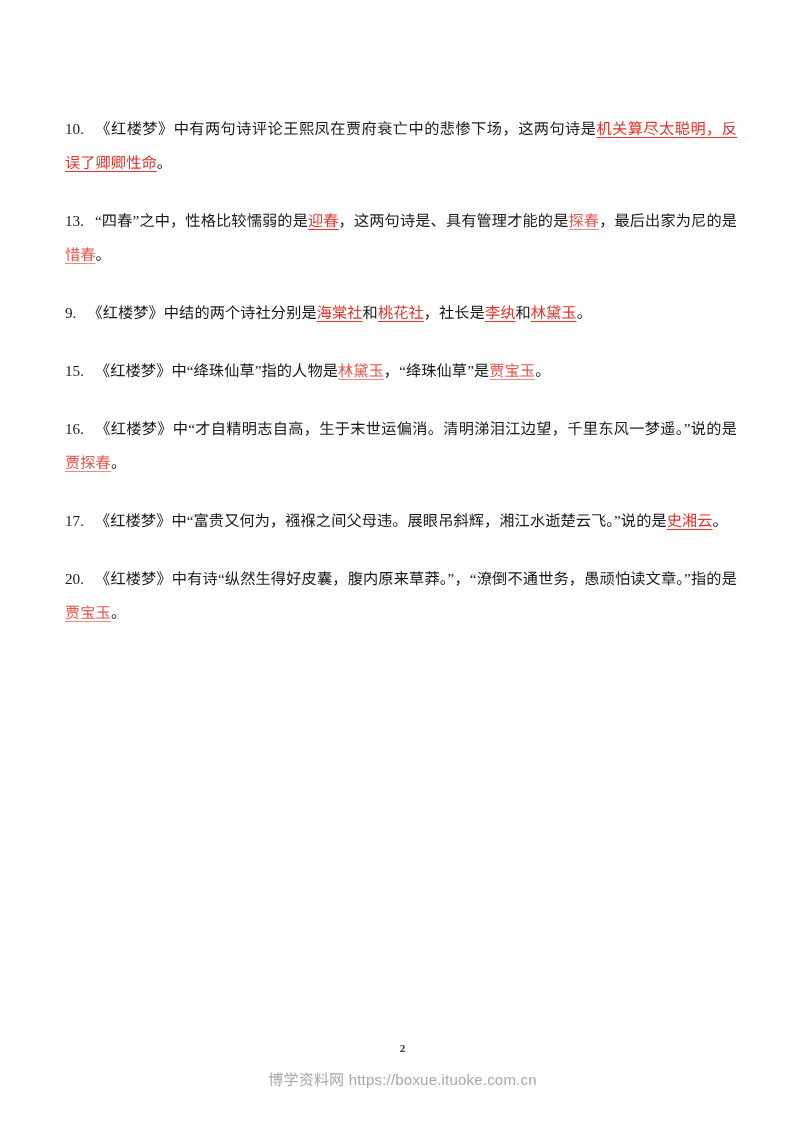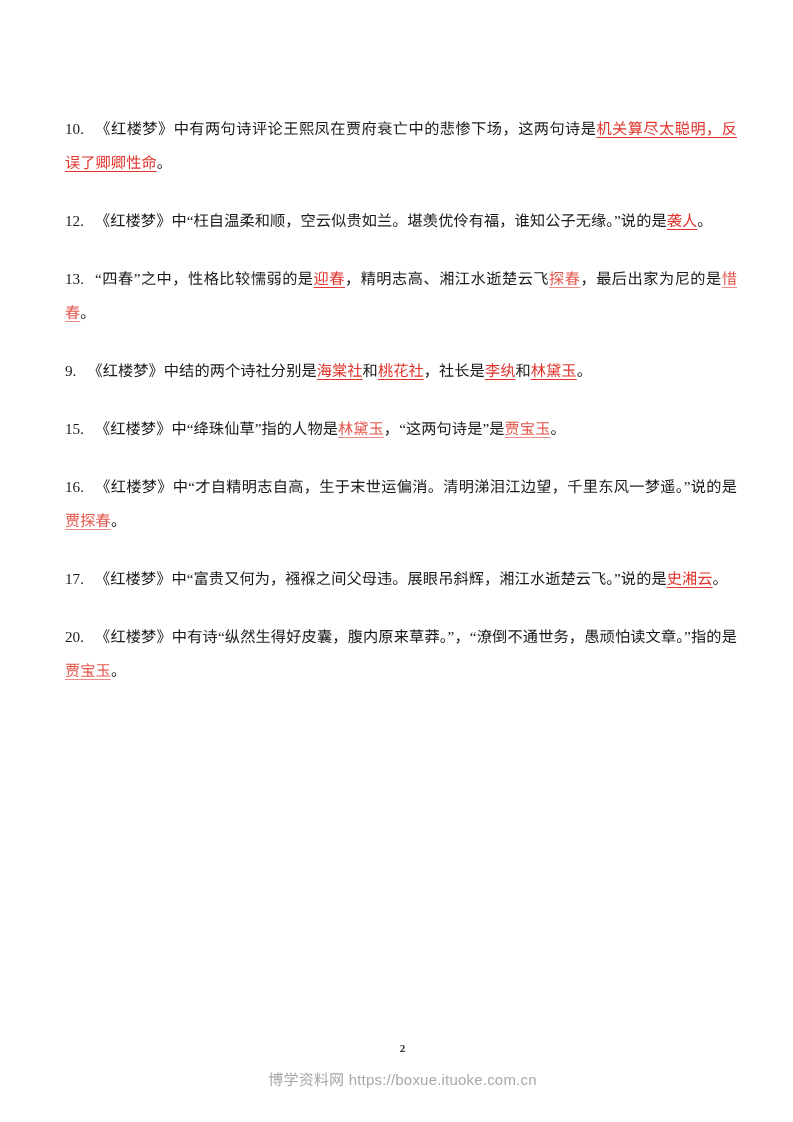--- a/index.html
+++ b/index.html
@@ -93,34 +93,31 @@
 
 <div class="page">
 
   <div class="content">
 
     <p class="qitem">
       <span class="qnum">10.</span><span class="gap"></span><span>《红楼梦》中有两句诗评论王熙凤在贾府衰亡中的悲惨下场，这两句诗是</span><span class="ans">机关算尽太聪明，反误了卿卿性命</span><span>。</span>
     </p>
 
 
-    <p class="qitem">
-      <span class="qnum">12.</span><span class="gap"></span><span>《红楼梦》中“枉自温柔和顺，空云似贵如兰。堪羡优伶有福，谁知公子无缘。”说的是</span><span class="ans">袭人</span><span>。</span>
-    </p>
 
     <p class="qitem">
-      <span class="qnum">13.</span><span class="gap"></span><span>“四春”之中，性格比较懦弱的是</span><span class="ans">迎春</span><span>，精明志高、湘江水逝楚云飞</span><span class="ans faint">探春</span><span>，最后出家为尼的是</span><span class="ans faint">惜春</span><span>。</span>
+      <span class="qnum">13.</span><span class="gap"></span><span>“四春”之中，性格比较懦弱的是</span><span class="ans">迎春</span><span>，这两句诗是、具有管理才能的是</span><span class="ans faint">探春</span><span>，最后出家为尼的是</span><span class="ans faint">惜春</span><span>。</span>
     </p>
 
     <p class="qitem">
       <span class="qnum">9.</span><span class="gap"></span><span>《红楼梦》中结的两个诗社分别是</span><span class="ans">海棠社</span><span>和</span><span class="ans">桃花社</span><span>，社长是</span><span class="ans">李纨</span><span>和</span><span class="ans">林黛玉</span><span>。</span>
     </p>
 
     <p class="qitem">
-      <span class="qnum">15.</span><span class="gap"></span><span>《红楼梦》中“绛珠仙草”指的人物是</span><span class="ans faint">林黛玉</span><span>，“这两句诗是”是</span><span class="ans faint">贾宝玉</span><span>。</span>
+      <span class="qnum">15.</span><span class="gap"></span><span>《红楼梦》中“绛珠仙草”指的人物是</span><span class="ans faint">林黛玉</span><span>，“绛珠仙草”是</span><span class="ans faint">贾宝玉</span><span>。</span>
     </p>
 
     <p class="qitem">
       <span class="qnum">16.</span><span class="gap"></span><span>《红楼梦》中“才自精明志自高，生于末世运偏消。清明涕泪江边望，千里东风一梦遥。”说的是</span><span class="ans faint">贾探春</span><span>。</span>
     </p>
 
     <p class="qitem">
       <span class="qnum">17.</span><span class="gap"></span><span>《红楼梦》中“富贵又何为，襁褓之间父母违。展眼吊斜辉，湘江水逝楚云飞。”说的是</span><span class="ans">史湘云</span><span>。</span>
     </p>
 

